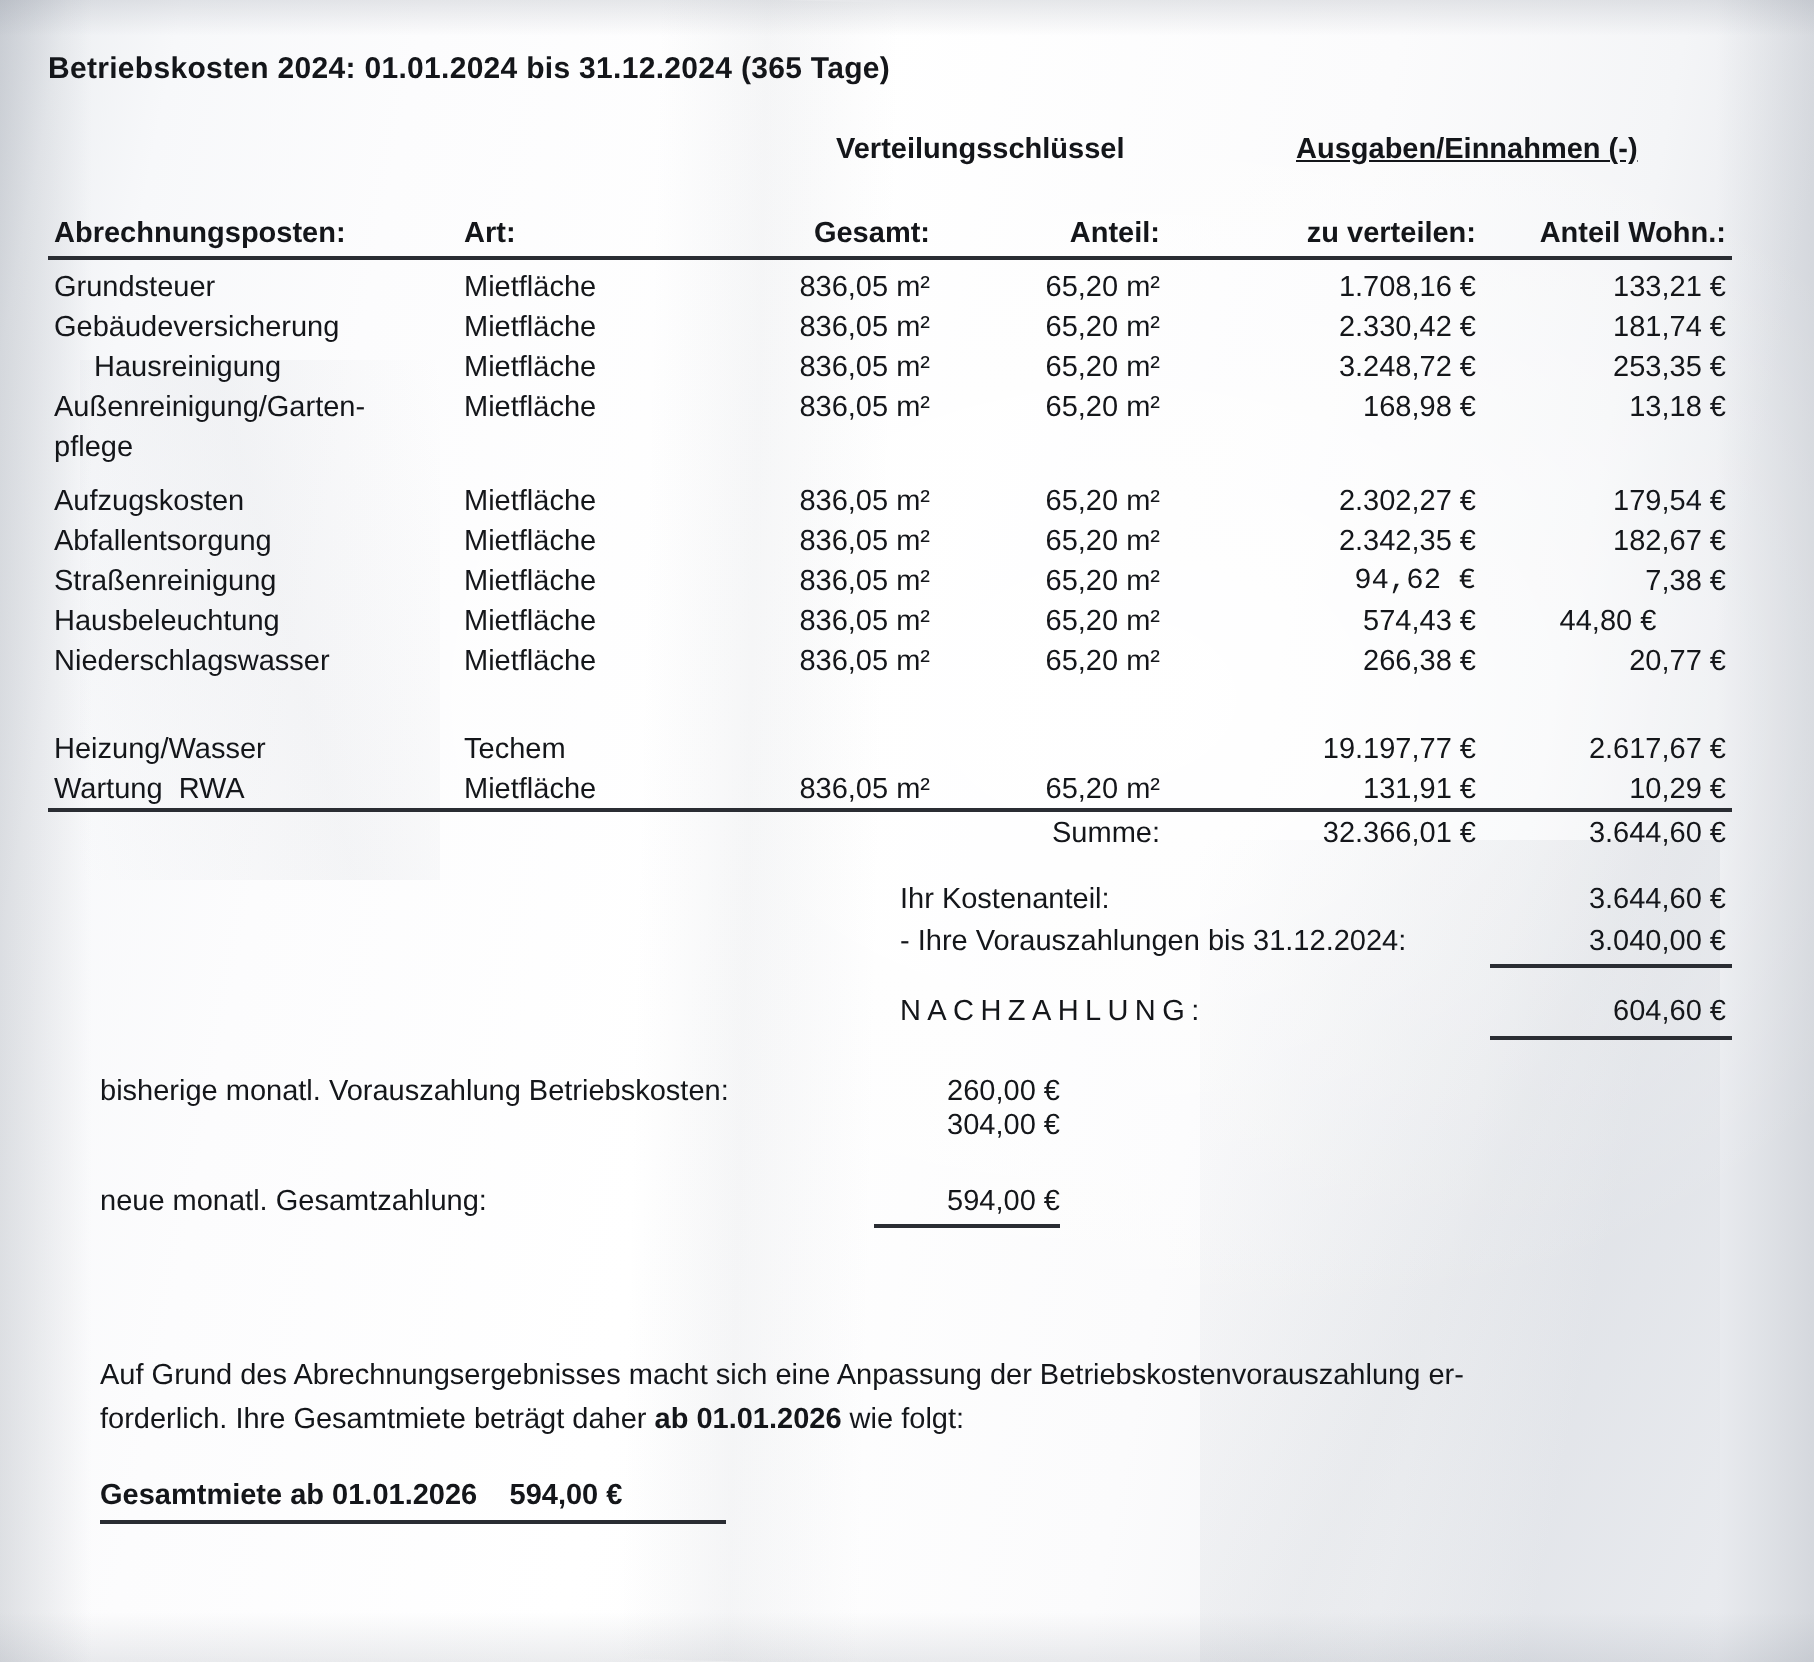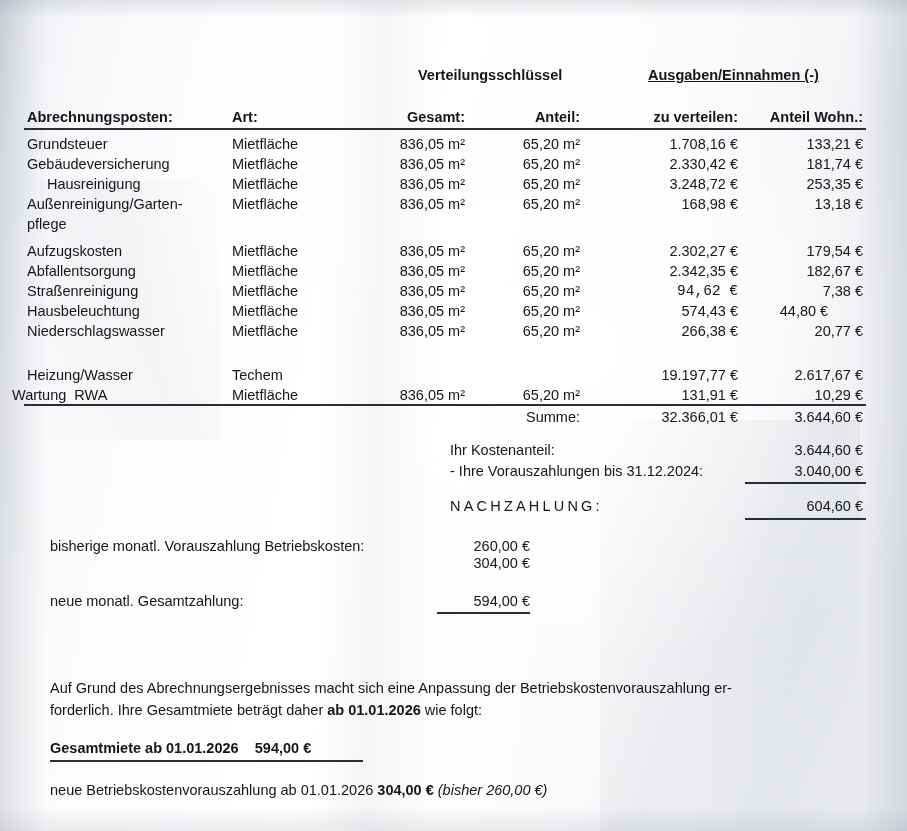--- a/index.html
+++ b/index.html
@@ -73,20 +73,21 @@
   <div class="crease c1"></div>
   <div class="crease c2"></div>
   <div class="crease c3"></div>
   <div class="crease c4"></div>
   <div class="crease c5"></div>
   <div class="crease c6"></div>
   <div class="crease c7"></div>
 
   <div class="layer">
 
+    <div id="title" class="t" style="left:24px; top:27px;">Betriebskosten 2024: 01.01.2024 bis 31.12.2024 (365 Tage)</div>
 
     <div class="t grouphdr" style="left:418px; top:68px;">Verteilungsschlüssel</div>
     <div class="t grouphdr" style="left:648px; top:68px;text-decoration:underline;">Ausgaben/Einnahmen (-)</div>
 
     <div class="t colhdr" style="left:27px; top:110px;">Abrechnungsposten:</div>
     <div class="t colhdr" style="left:232px; top:110px;">Art:</div>
     <div class="t colhdr r" style="left:330px; top:110px; width:135px;">Gesamt:</div>
     <div class="t colhdr r" style="left:470px; top:110px; width:110px;">Anteil:</div>
     <div class="t colhdr r" style="left:600px; top:110px; width:138px;">zu verteilen:</div>
     <div class="t colhdr r" style="left:745px; top:110px; width:118px;">Anteil Wohn.:</div>
@@ -146,21 +147,21 @@
         <div class="t" style="left: 27px; top: 324px;">Niederschlagswasser</div>
         <div class="t" style="left: 232px; top: 324px;">Mietfläche</div>
         <div class="t r" style="left: 330px; top: 324px; width: 135px;">836,05 m²</div>
         <div class="t r" style="left: 470px; top: 324px; width: 110px;">65,20 m²</div>
         <div class="t r" style="left: 600px; top: 324px; width: 138px;">266,38 €</div>
         <div class="t r" style="left: 745px; top: 324px; width: 118px;">20,77 €</div>
         <div class="t" style="left: 27px; top: 368px;">Heizung/Wasser</div>
         <div class="t" style="left: 232px; top: 368px;">Techem</div>
         <div class="t r" style="left: 600px; top: 368px; width: 138px;">19.197,77 €</div>
         <div class="t r" style="left: 745px; top: 368px; width: 118px;">2.617,67 €</div>
-        <div class="t" style="left: 12px; top: 388px;">Wartung  RWA</div>
+        <div class="t" style="left: 27px; top: 388px;">Wartung  RWA</div>
         <div class="t" style="left: 232px; top: 388px;">Mietfläche</div>
         <div class="t r" style="left: 330px; top: 388px; width: 135px;">836,05 m²</div>
         <div class="t r" style="left: 470px; top: 388px; width: 110px;">65,20 m²</div>
         <div class="t r" style="left: 600px; top: 388px; width: 138px;">131,91 €</div>
         <div class="t r" style="left: 745px; top: 388px; width: 118px;">10,29 €</div>
       </div>
 
     <div class="rule" style="left:24px; top:404px; width:842px;"></div>
     <div class="t r" style="left:440px; top:410px; width:140px;">Summe:</div>
     <div class="t r" style="left:600px; top:410px; width:138px;">32.366,01 €</div>
@@ -185,16 +186,15 @@
     <div class="t" style="left:50px; top:594px;">neue monatl. Gesamtzahlung:</div>
     <div class="t r" style="left:410px; top:594px; width:120px;">594,00 €</div>
     <div class="rule" style="left:437px; top:612px; width:93px;"></div>
 
     <div class="t" style="left:50px; top:681px;">Auf Grund des Abrechnungsergebnisses macht sich eine Anpassung der Betriebskostenvorauszahlung er-</div>
     <div class="t" style="left:50px; top:703px;"><span>forderlich. Ihre Gesamtmiete beträgt daher </span><span class="b">ab 01.01.2026</span><span> wie folgt:</span></div>
 
     <div class="t b" style="left:50px; top:741px;"><span>Gesamtmiete ab 01.01.2026</span><span>    </span><span>594,00 €</span></div>
     <div class="rule" style="left:50px; top:760px; width:313px;"></div>
 
-    <div class="t" style="left:50px; top:783px;"><span>neue Betriebskostenvorauszahlung ab 01.01.2026 </span><span class="b">304,00 €</span><span class="i"> (bisher 260,00 €)</span></div>
 
   </div>
 </div>
 
 </body></html>

